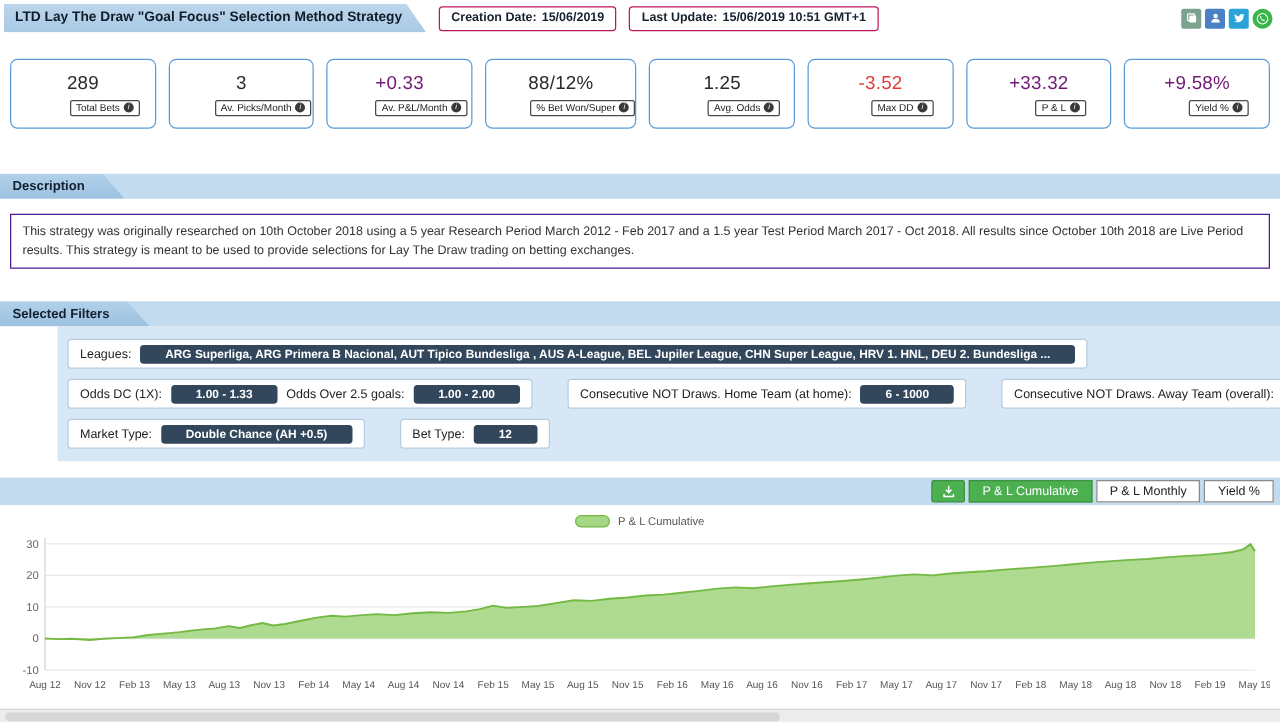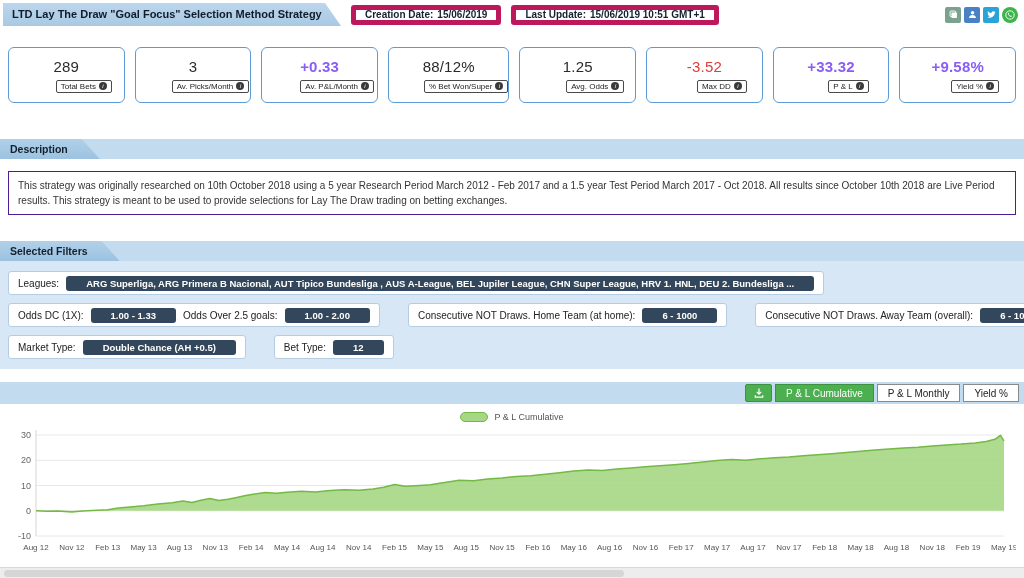--- a/index.html
+++ b/index.html
@@ -7,52 +7,52 @@
   body { font-family:"Liberation Sans", sans-serif; }
   .page { width:1024px; height:578px; position:relative; background:#fff; overflow:hidden; }
 
   
   .topbar { display:flex; align-items:center; gap:10px; padding:3px 6px 0 3px; height:26px; }
   .title-banner {
     background:linear-gradient(#bcd6ec,#a9c9e4); color:#101c29; font-weight:bold; font-size:11px;
     padding:5px 28px 5px 9px; width:338px; height:23px; white-space:nowrap;
     clip-path:polygon(0 0, calc(100% - 16px) 0, 100% 100%, 0 100%);
   }
-  .date-box { border:5px solid #be185d; border-radius:3px; background:#fff; padding:3px 9px;
+  .date-box { border:1px solid #be185d; border-radius:3px; background:#fff; padding:3px 9px;
     font-size:10px; font-weight:bold; color:#16212e; display:flex; gap:4px; white-space:nowrap; height:20px; align-items:center;}
   .topbar-icons { margin-left:auto; display:flex; gap:3px; align-items:flex-start; }
   .tb-icon { width:16px; height:16px; border-radius:2px; display:flex; align-items:center; justify-content:center; cursor:pointer; }
   .tb-icon.copy { background:#7ba28e; }
   .tb-icon.user { background:#4a81c4; }
   .tb-icon.twitter { background:#29a3d8; }
   .tb-icon.whatsapp { background:#3bb54a; border-radius:50%; }
 
   
   .stats-row { display:flex; gap:10px; padding:0 8px; margin-top:21px; }
   .stat-card { flex:1; border:1px solid #5b9bd5; border-radius:6px; background:#fff; height:56px;
     display:flex; flex-direction:column; align-items:center; justify-content:center; gap:5px;text-align:right; }
   .stat-value { font-size:15px; color:#2b2b2b; letter-spacing:.2px; }
-  .stat-value.green { color:#8b5cf6;font-weight:bold; }
+  .stat-value.green { color:#701a75; }
   .stat-value.red { color:#e23b3b; }
   .stat-label { border:1px solid #4a4a4a; border-radius:2px; font-size:8px; color:#1c1c1c;
     padding:1px 4px; display:inline-flex; align-items:center; gap:3px; background:#fff; white-space:nowrap;margin-left:35px; }
   .info-icon { width:8px; height:8px; border-radius:50%; background:#3a3a3a; color:#fff;
     font-size:6px; line-height:8px; text-align:center; display:inline-block; cursor:pointer; }
   .info-icon::before { content:"i"; font-style:italic; }
 
   
   .section-strip { height:20px; background:#c3dbee; display:flex; align-items:stretch; position:relative; }
   .tab { background:linear-gradient(#b1d0e9,#9cc2e0); color:#13202e; font-weight:bold; font-size:10.5px;
     padding:4px 32px 0 10px; clip-path:polygon(0 0, calc(100% - 18px) 0, 100% 100%, 0 100%); white-space:nowrap; }
   .section-desc { margin-top:36px; }
   .desc-body { padding:12px 8px; background:#fff; }
   .desc-box { border:1px solid #4c1d95; background:#fff; padding:6px 9px; font-size:10px; color:#333; line-height:1.5; }
 
   .section-filters { margin-top:14px; }
-  .filters-body { background:#d8e7f5; padding:10px 8px; display:flex; flex-direction:column; gap:8px; }
+  .filters-body { background:#d8e7f5; padding:10px 8px; display:flex; flex-direction:column; gap:8px;margin-left:46px; }
   .filter-row { display:flex; gap:28px; }
   .filter-box { background:#fff; border:1px solid #b5cde2; border-radius:3px; padding:3px 9px;
     display:inline-flex; align-items:center; gap:7px; font-size:10px; color:#222; width:fit-content; height:24px; white-space:nowrap; }
   .badge { background:#32475c; color:#fff; font-weight:bold; font-size:9.5px; padding:2px 20px; border-radius:3px; white-space:nowrap; }
 
   .section-graph { margin-top:13px; }
   .graph-strip { height:22px; }
   .graph-controls { margin-left:auto; display:flex; align-items:center; gap:3px; padding-right:5px; }
   .dl-btn { width:27px; height:18px; background:#4caf50; border:1px solid #3d9140; border-radius:2px;
     display:flex; align-items:center; justify-content:center; cursor:pointer; }

